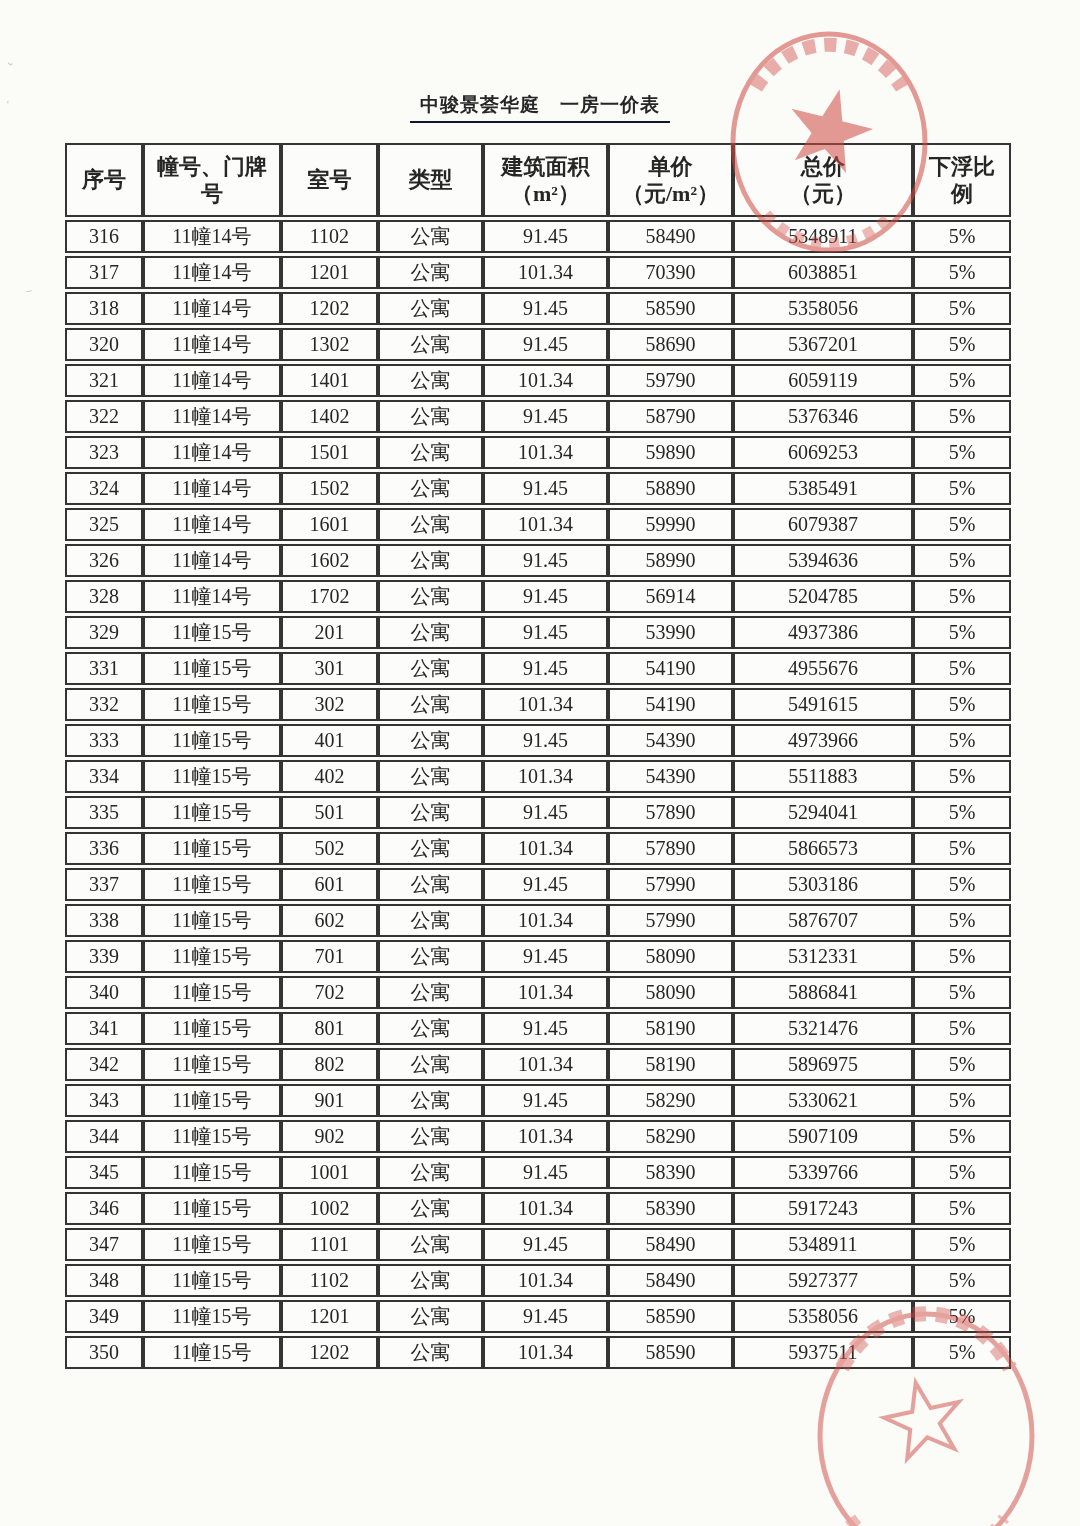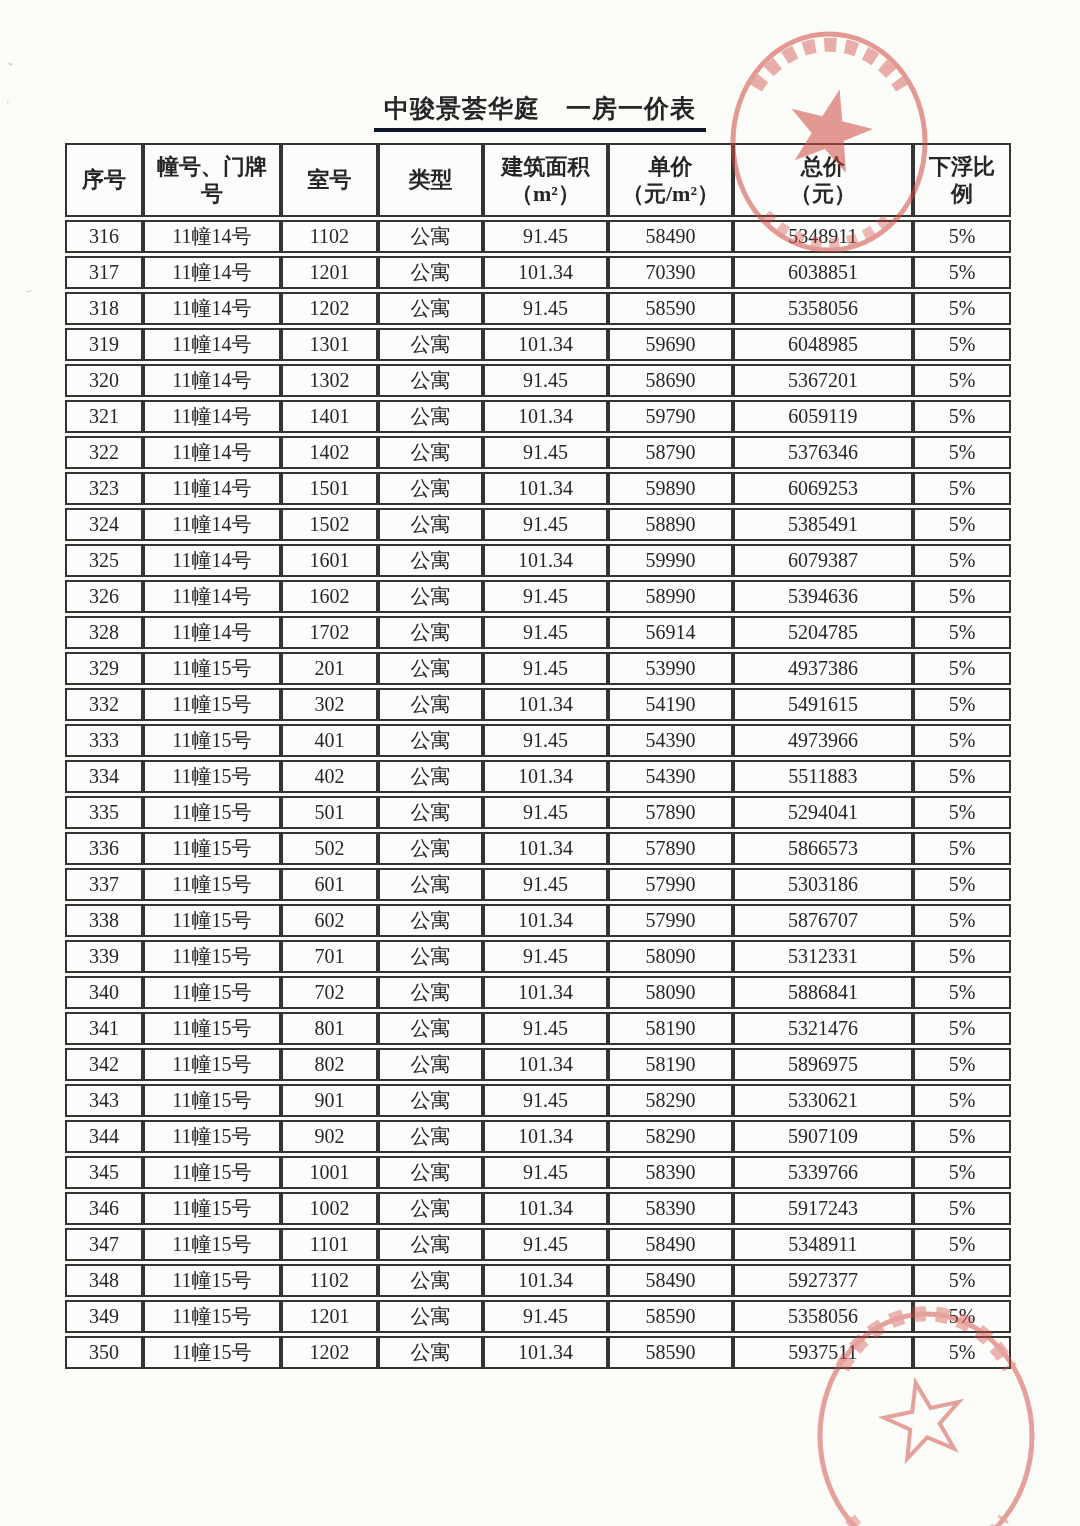--- a/index.html
+++ b/index.html
@@ -12,23 +12,23 @@
     overflow:hidden;
   }
   .page{position:absolute;inset:0;overflow:hidden;}
 
   .doc-title{
     position:absolute;top:92px;left:0;width:100%;
     text-align:center;
   }
   .doc-title span{
     display:inline-block;
-    font-size:25px;font-weight:700;letter-spacing:1px;
+    font-size:19px;font-weight:700;letter-spacing:1px;
     padding:0 10px 3px 10px;
-    border-bottom:4px solid #0f172a;
+    border-bottom:2px solid #0f172a;
     white-space:pre;
     font-family:Liberation Serif, serif;
   }
 
   table.price{
     position:absolute;left:65px;top:140px;
     width:946px;
     table-layout:fixed;
     border-collapse:separate;
     border-spacing:0 3px;
@@ -121,30 +121,20 @@
           <td>318</td>
           <td>11幢14号</td>
           <td>1202</td>
           <td>公寓</td>
           <td>91.45</td>
           <td>58590</td>
           <td>5358056</td>
           <td>5%</td>
         </tr>
         <tr>
-          <td>319</td>
-          <td>11幢14号</td>
-          <td>1301</td>
-          <td>公寓</td>
-          <td>101.34</td>
-          <td>59690</td>
-          <td>6048985</td>
-          <td>5%</td>
-        </tr>
-        <tr>
           <td>320</td>
           <td>11幢14号</td>
           <td>1302</td>
           <td>公寓</td>
           <td>91.45</td>
           <td>58690</td>
           <td>5367201</td>
           <td>5%</td>
         </tr>
         <tr>
@@ -218,20 +208,30 @@
           <td>5%</td>
         </tr>
         <tr>
           <td>329</td>
           <td>11幢15号</td>
           <td>201</td>
           <td>公寓</td>
           <td>91.45</td>
           <td>53990</td>
           <td>4937386</td>
+          <td>5%</td>
+        </tr>
+        <tr>
+          <td>331</td>
+          <td>11幢15号</td>
+          <td>301</td>
+          <td>公寓</td>
+          <td>91.45</td>
+          <td>54190</td>
+          <td>4955676</td>
           <td>5%</td>
         </tr>
         <tr>
           <td>332</td>
           <td>11幢15号</td>
           <td>302</td>
           <td>公寓</td>
           <td>101.34</td>
           <td>54190</td>
           <td>5491615</td>

